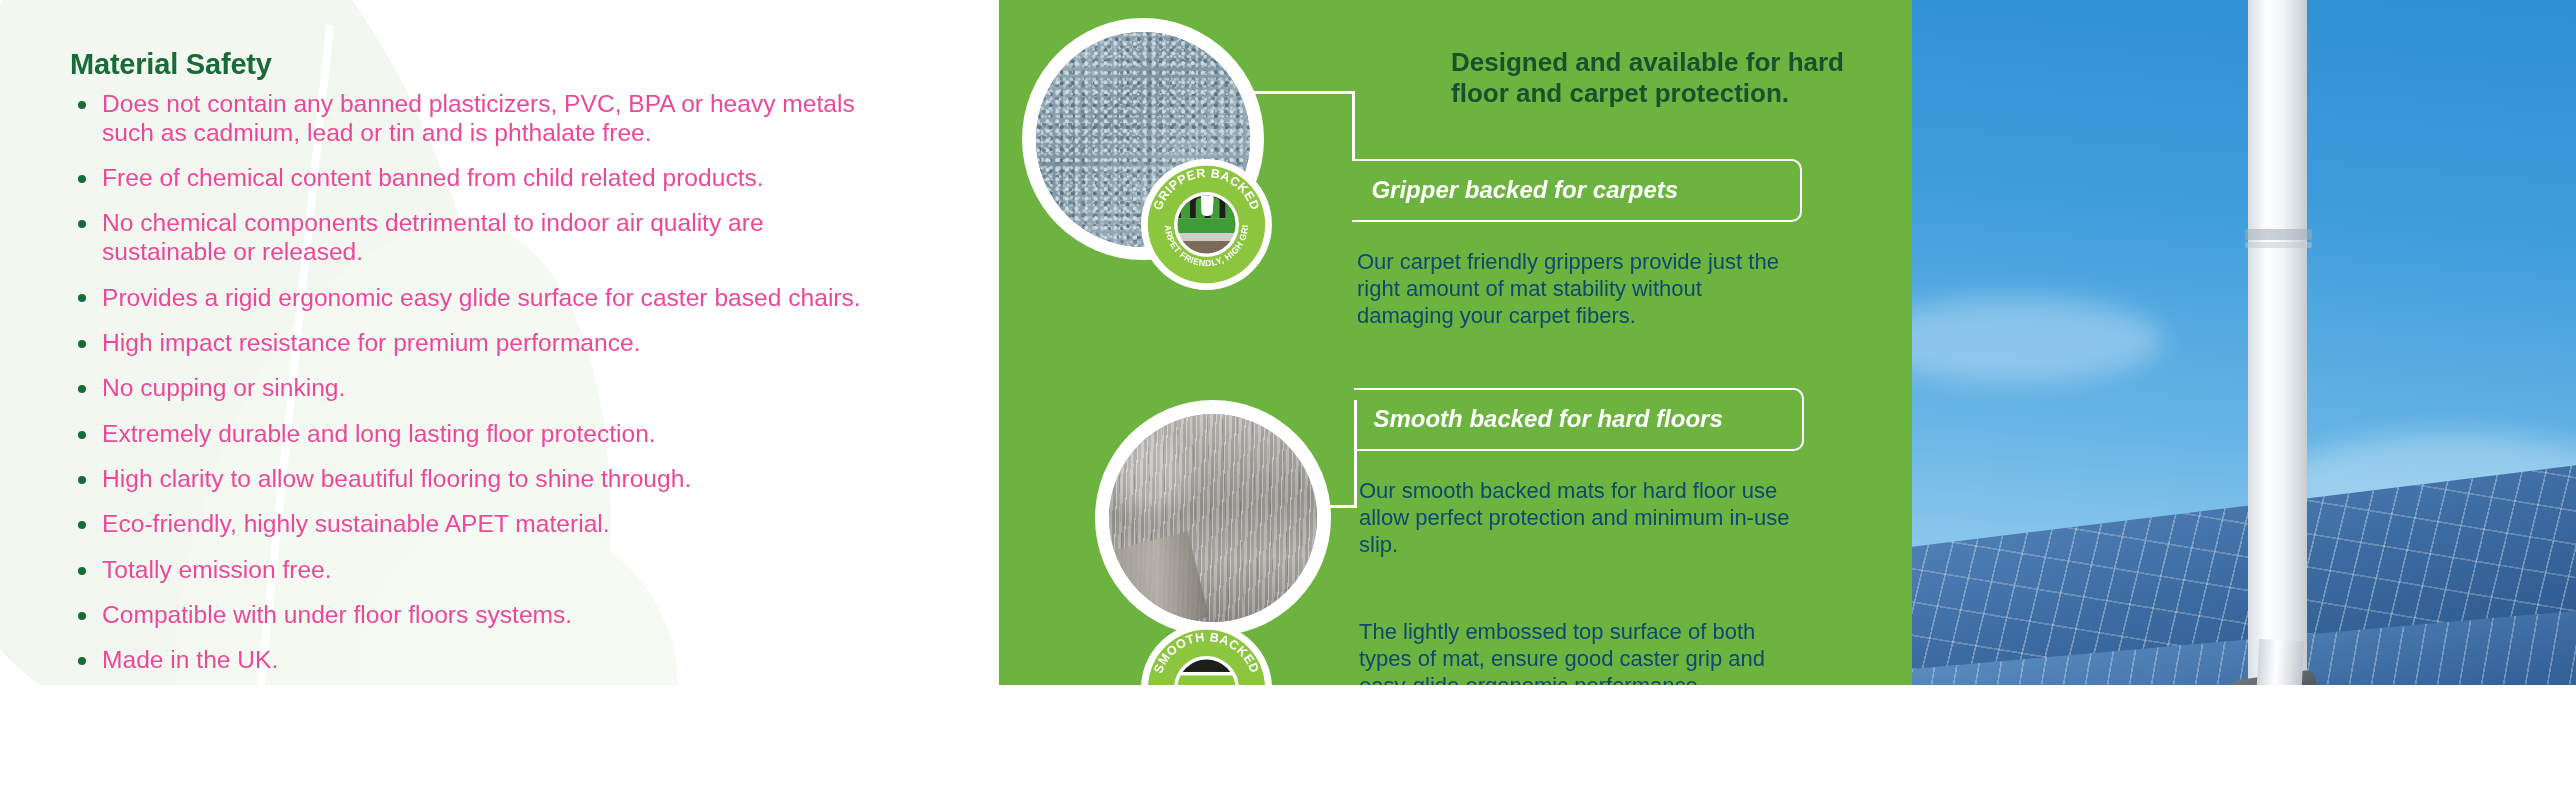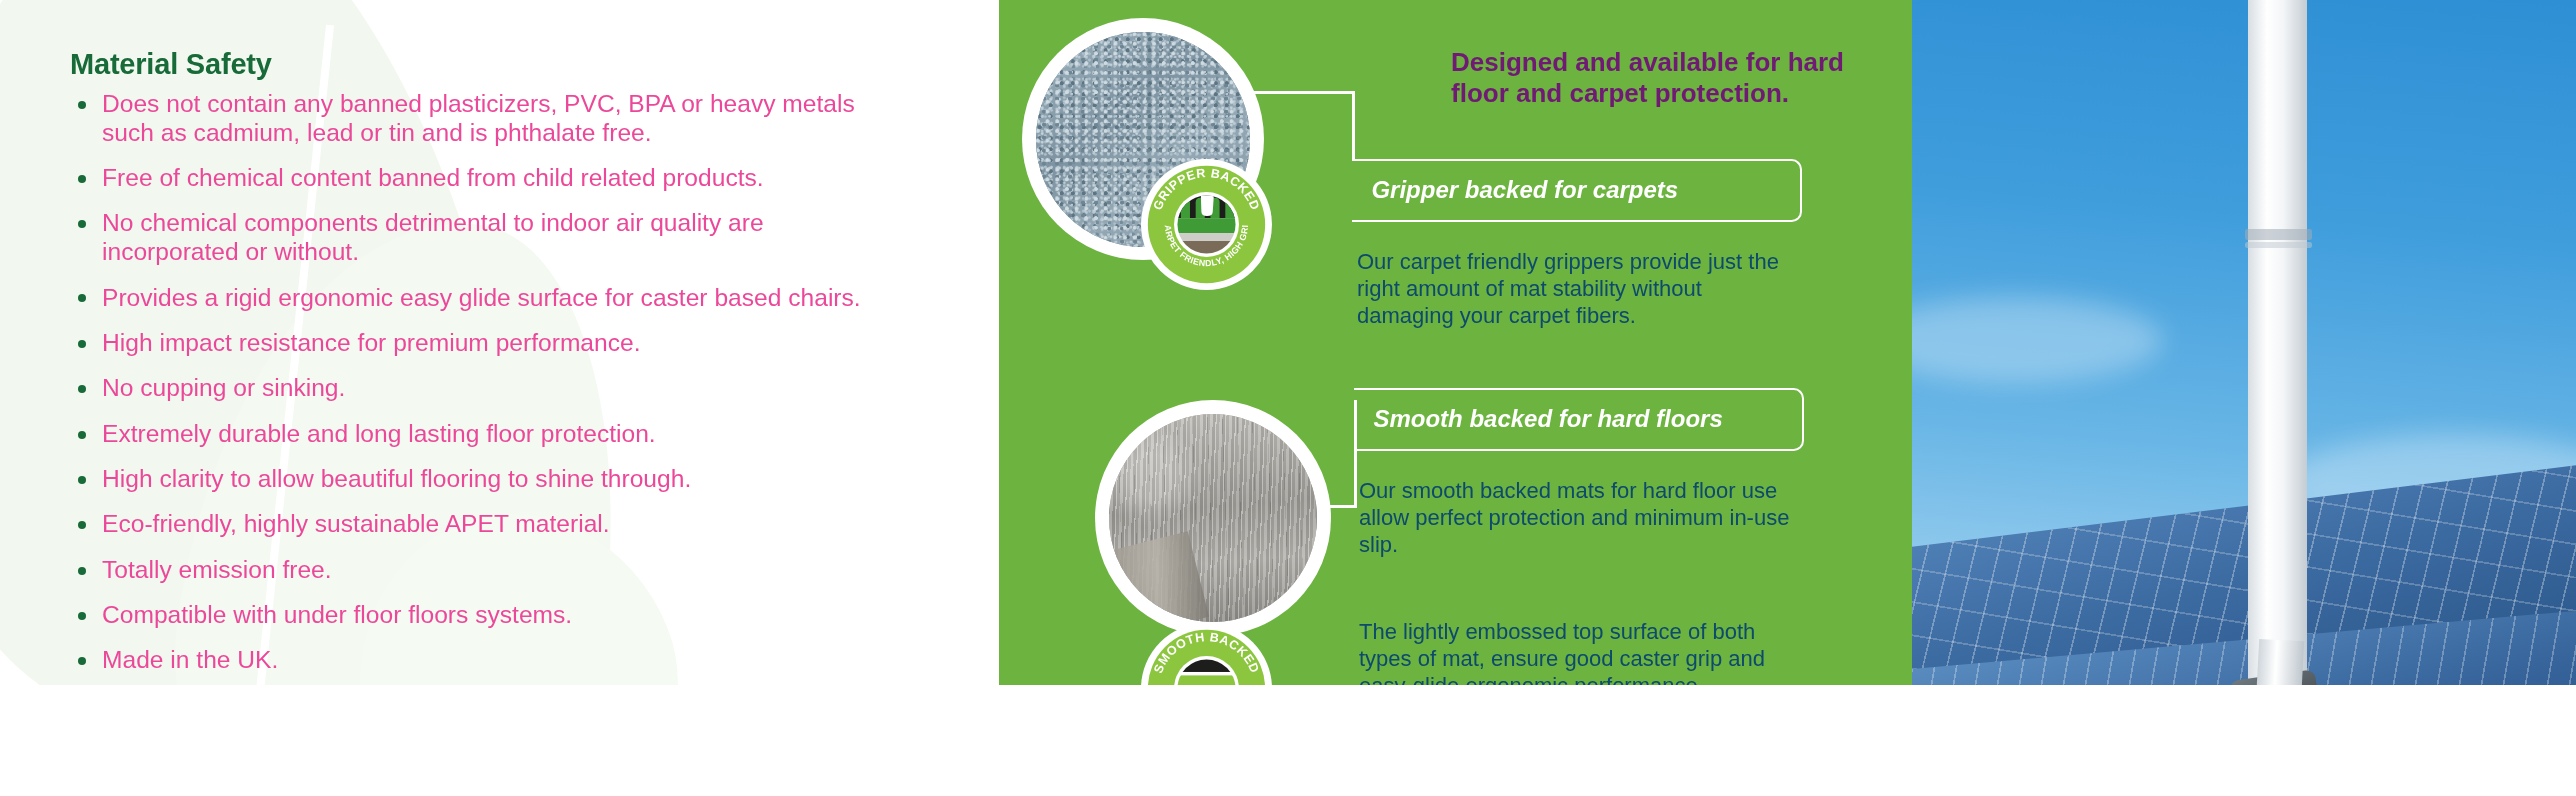--- a/index.html
+++ b/index.html
@@ -110,21 +110,21 @@
   
   .badge{
     position:absolute;border-radius:50%;background:#ffffff;
     z-index:7;display:flex;align-items:center;justify-content:center;
   }
   .badge svg{display:block;}
 
   
   .mid-head{
     position:absolute;left:452px;top:47px;width:400px;
-    color:#701a75;font-size:26px;font-weight:bold;line-height:1.2;z-index:6;
+    color:#14532d;font-size:26px;font-weight:bold;line-height:1.2;z-index:6;
   }
   .label-box{
     position:absolute;z-index:6;box-sizing:border-box;
     border:2.3px solid #ffffff;border-left:none;
     border-radius:0 10.3px 10.3px 0;
     padding:15px 17px 16px 19.4px;
     color:#ffffff;font-size:24px;font-style:italic;font-weight:bold;line-height:1.18;
   }
   .body-par{
     position:absolute;z-index:6;color:#0c4a6e;
@@ -205,21 +205,21 @@
         <span class="ln">Does not contain any banned plasticizers, PVC, BPA or heavy metals</span>
         <span class="ln">such as cadmium, lead or tin and is phthalate free.</span>
       </div>
       <div class="bullet">
         <span class="dot"></span>
         <span class="ln">Free of chemical content banned from child related products.</span>
       </div>
       <div class="bullet">
         <span class="dot"></span>
         <span class="ln">No chemical components detrimental to indoor air quality are</span>
-        <span class="ln">incorporated or without.</span>
+        <span class="ln">sustainable or released.</span>
       </div>
       <div class="bullet">
         <span class="dot"></span>
         <span class="ln">Provides a rigid ergonomic easy glide surface for caster based chairs.</span>
       </div>
       <div class="bullet">
         <span class="dot"></span>
         <span class="ln">High impact resistance for premium performance.</span>
       </div>
       <div class="bullet">

